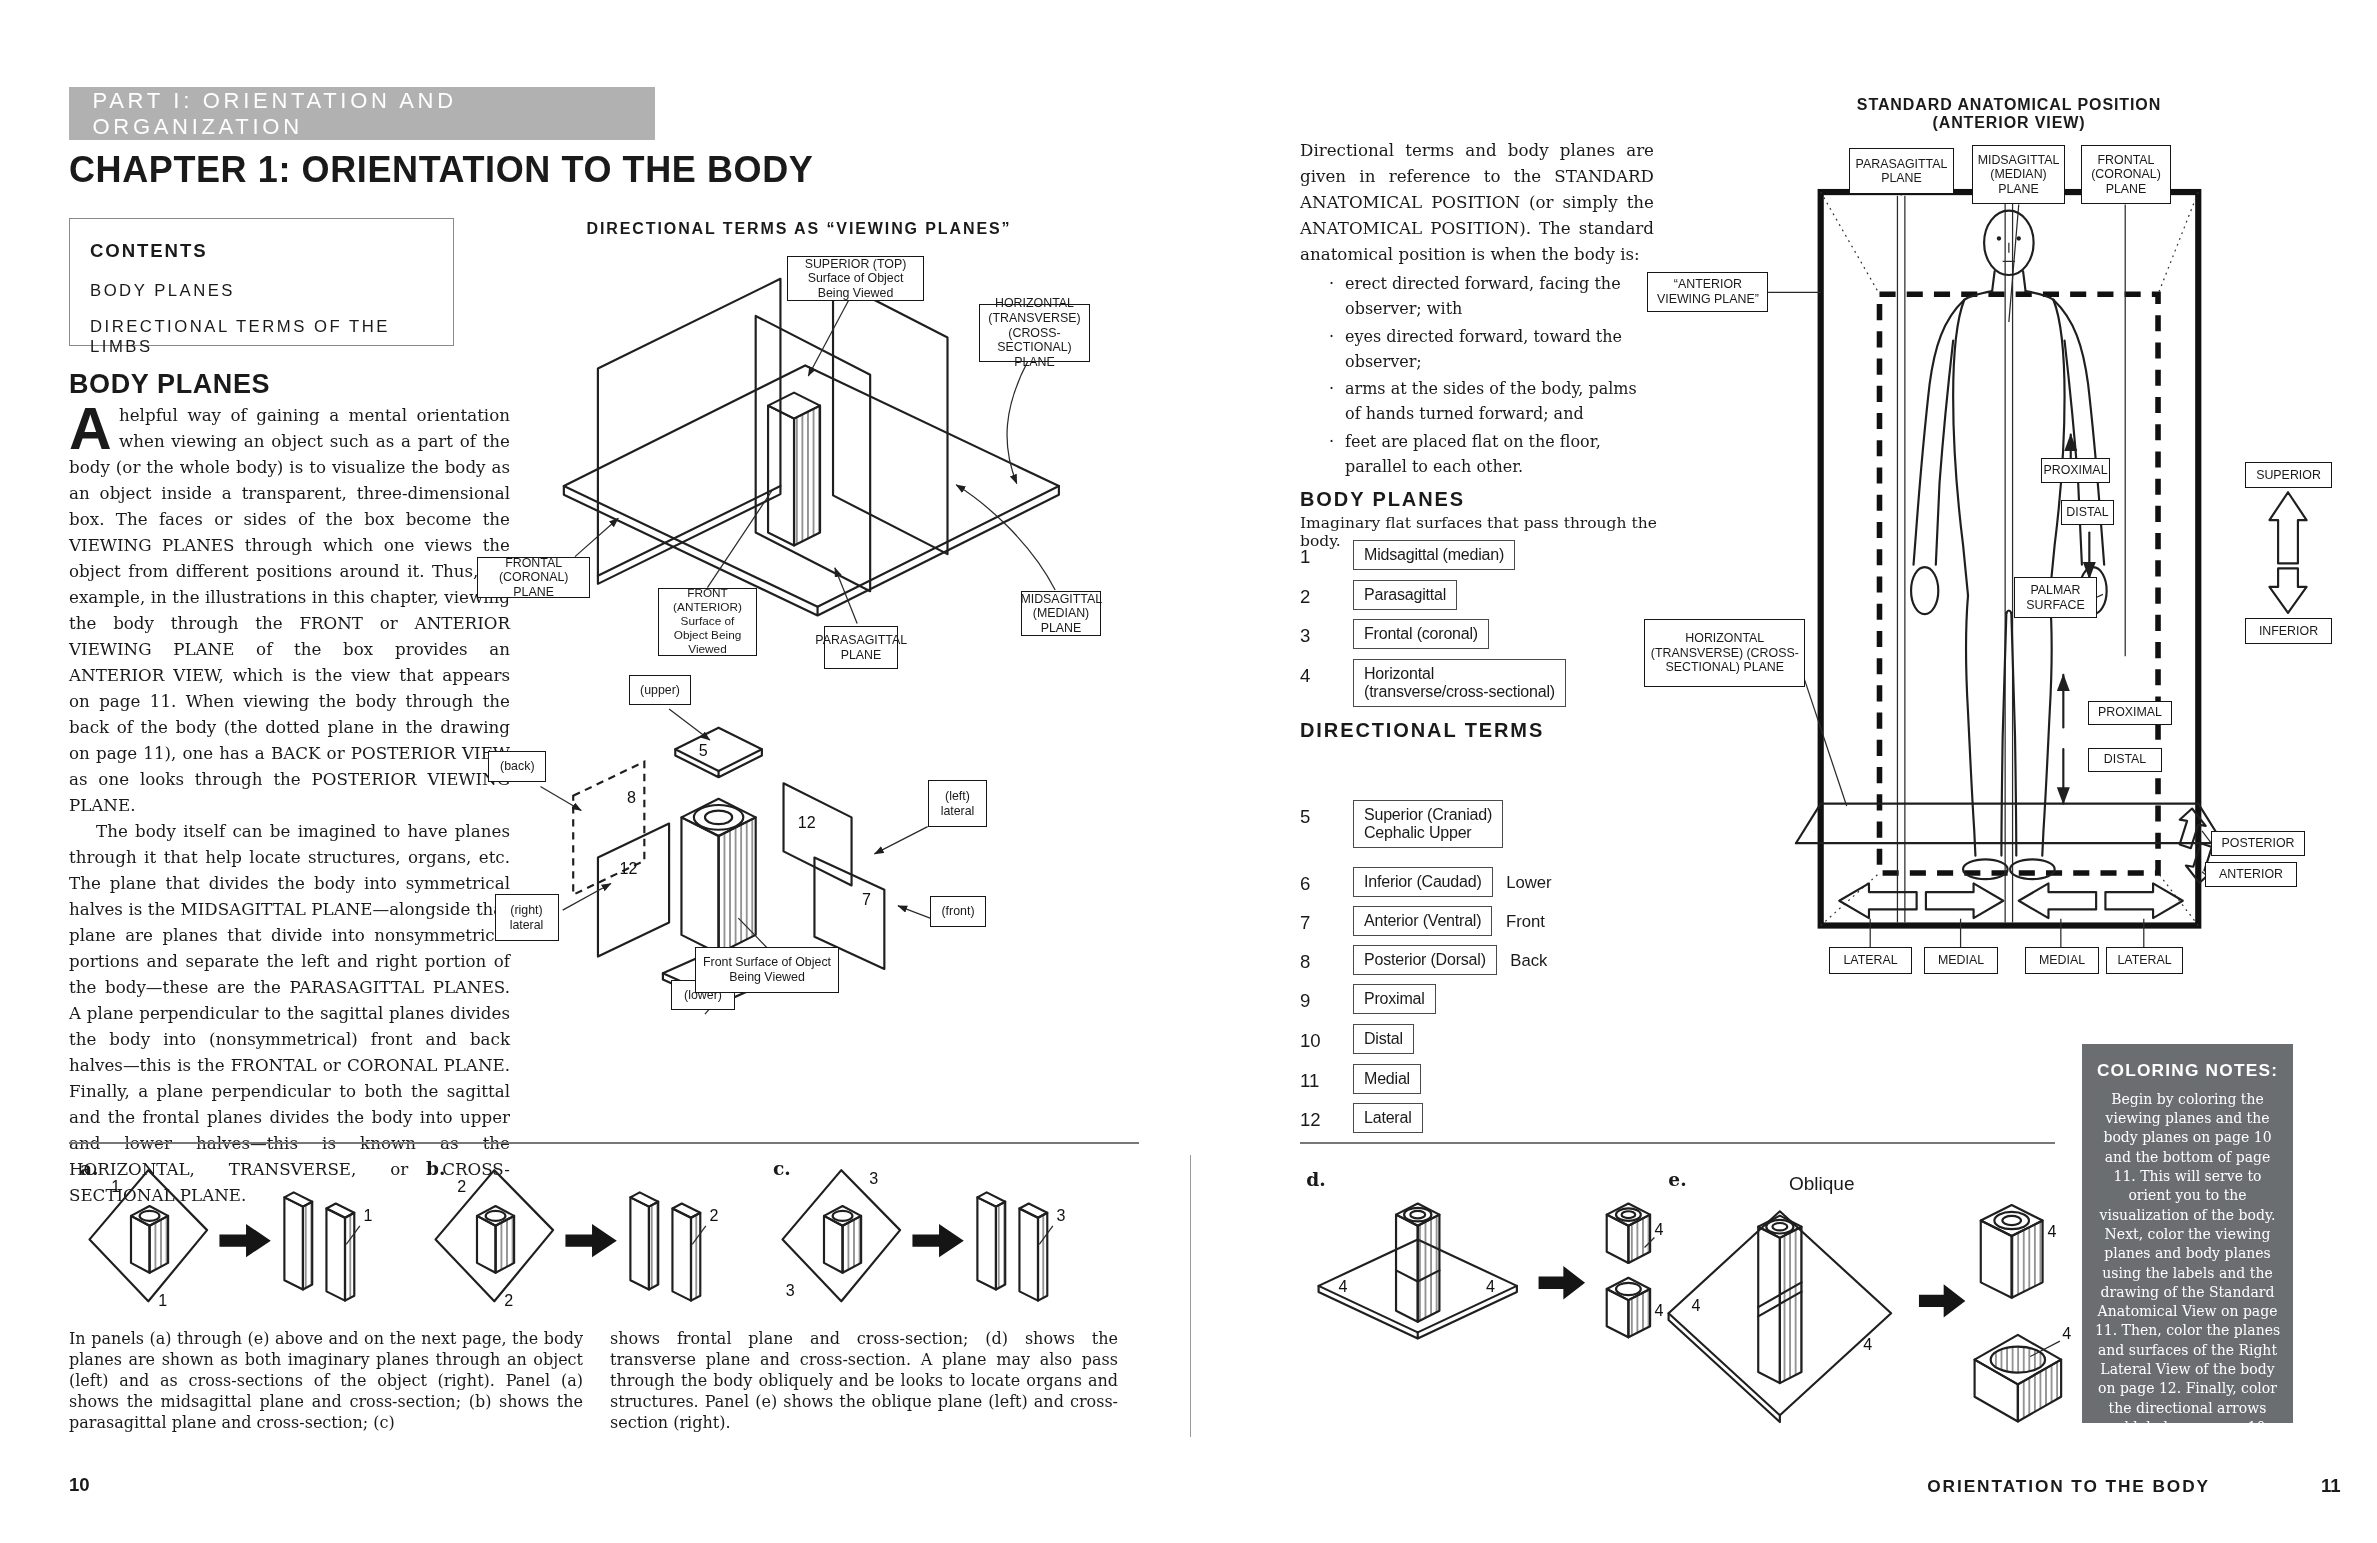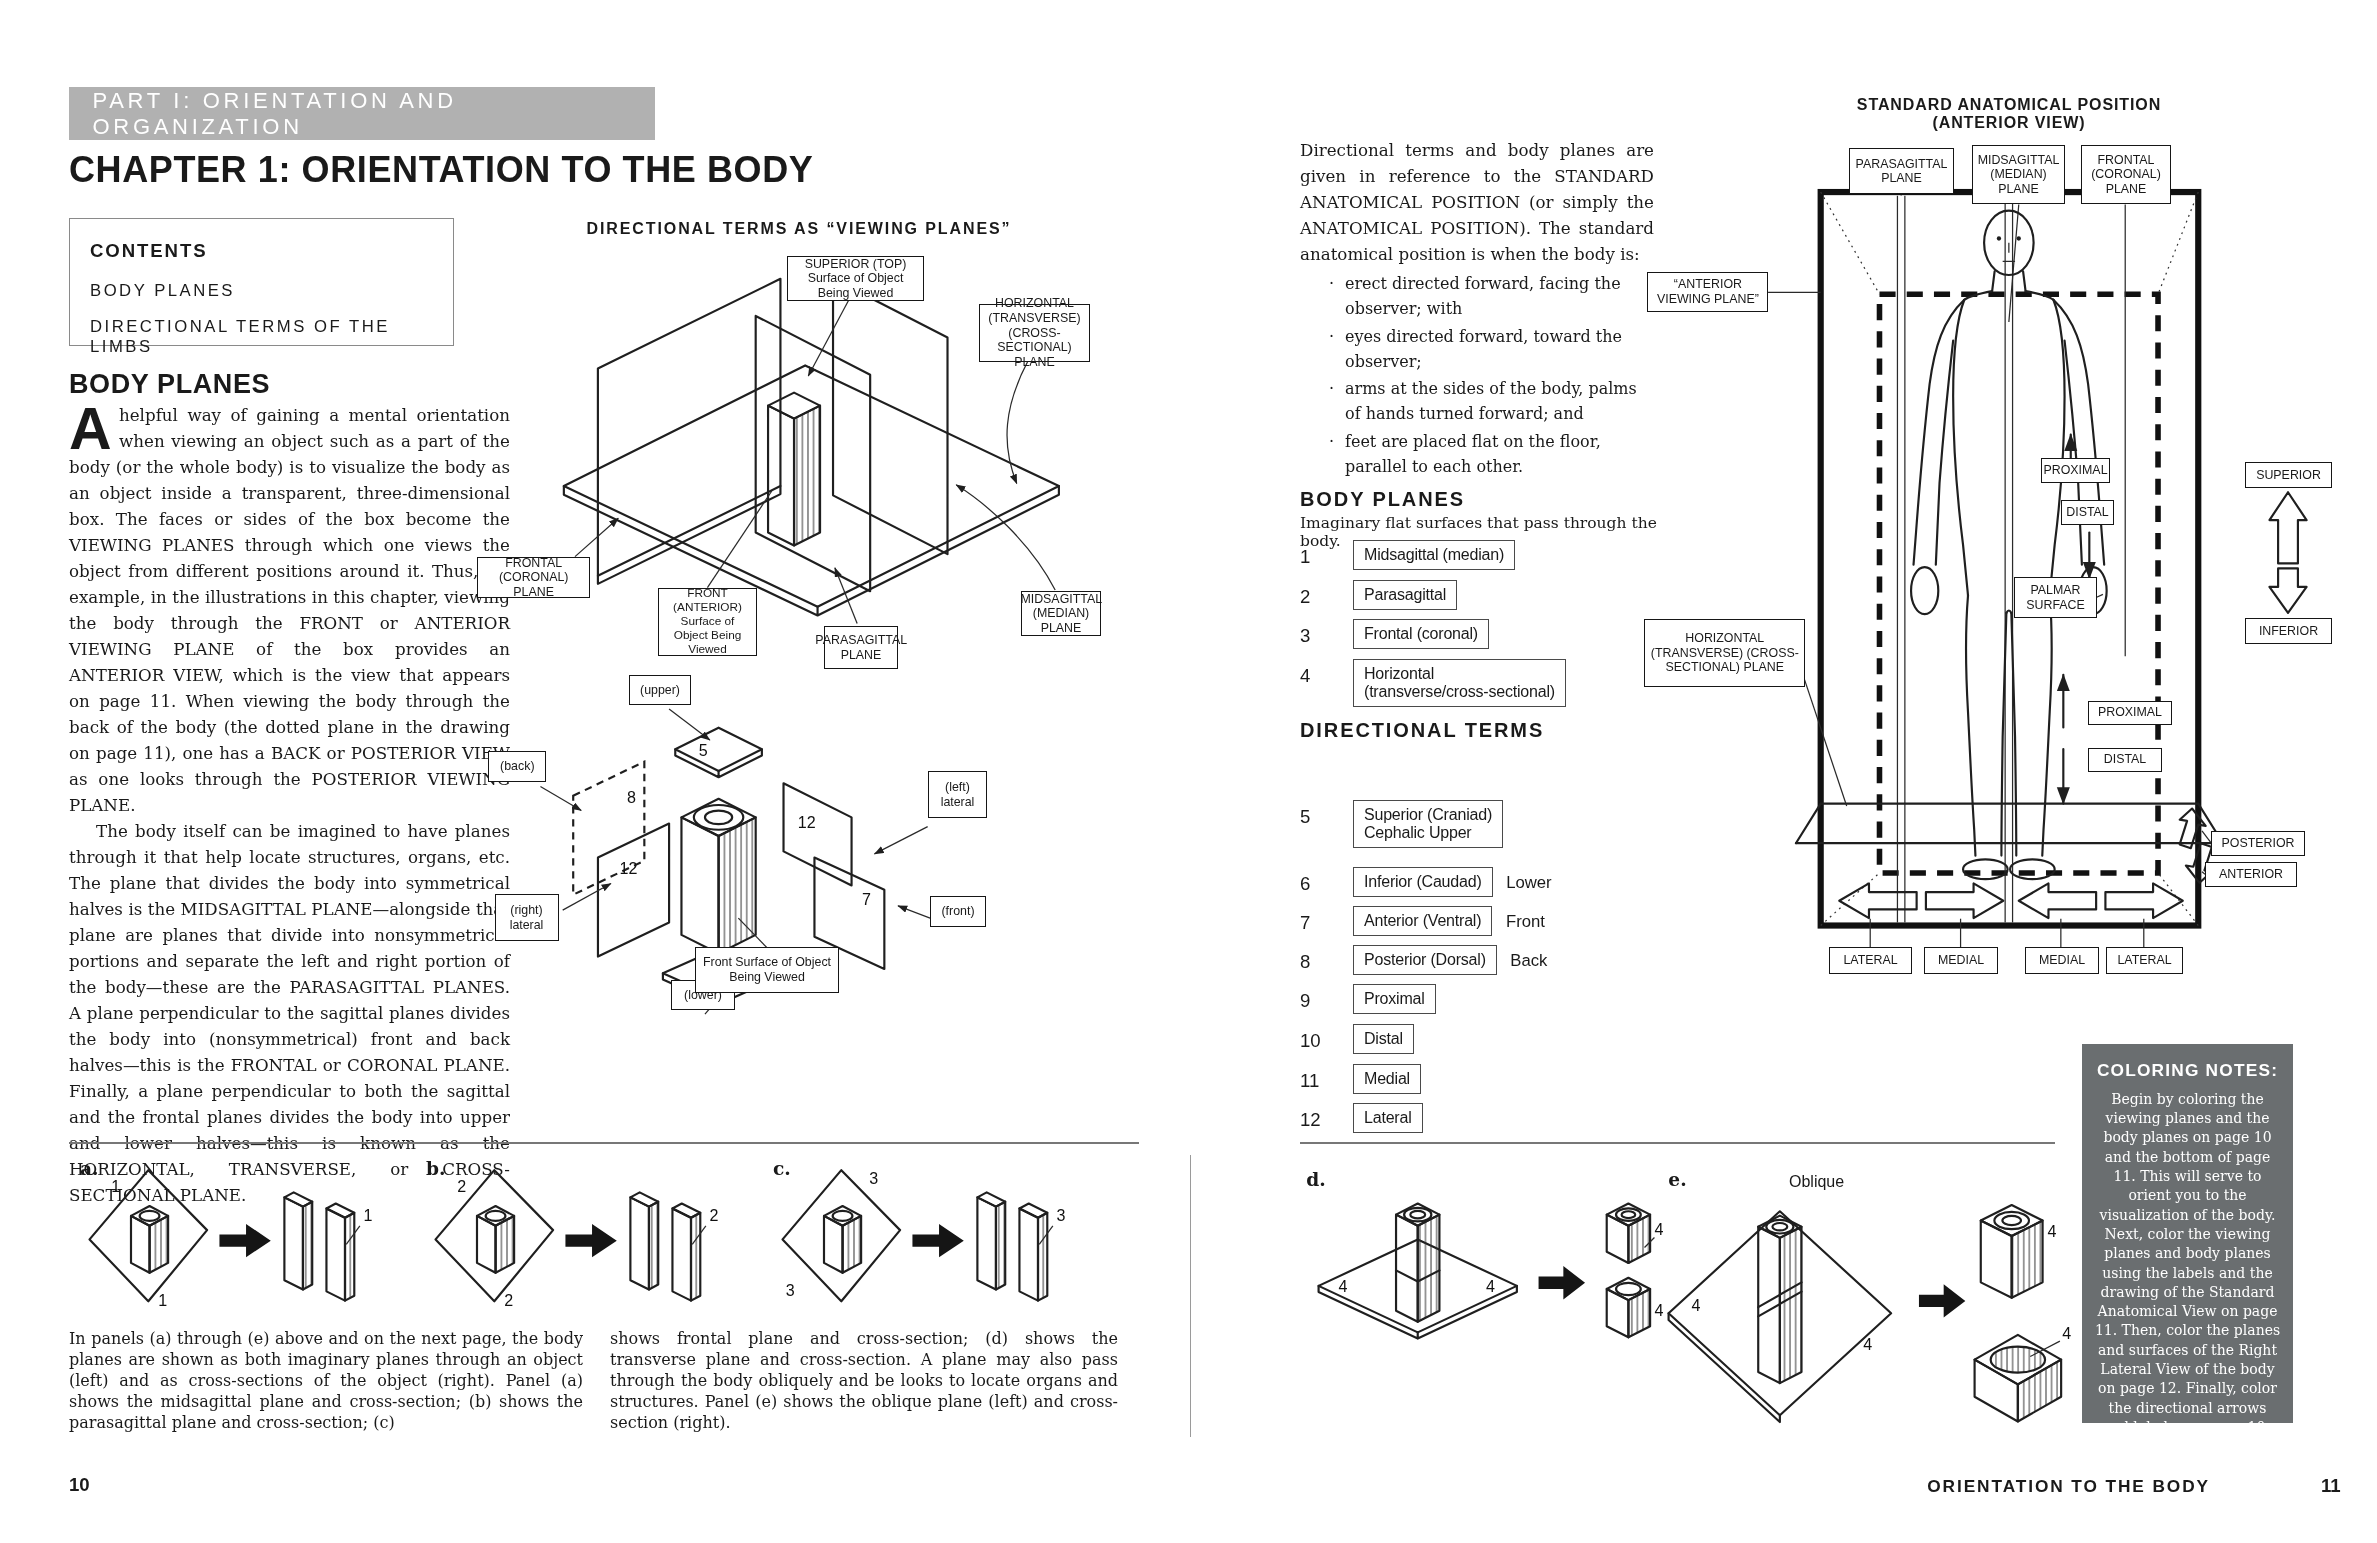--- a/index.html
+++ b/index.html
@@ -42,21 +42,21 @@
   svg{position:absolute;left:0;top:0;overflow:visible;}
   .ln{fill:none;stroke:#1f1f1f;stroke-width:3.5;stroke-linejoin:round;stroke-linecap:round;}
   .thk{fill:none;stroke:#111;stroke-width:10;stroke-linejoin:miter;}
   .thn{fill:none;stroke:#2a2a2a;stroke-width:2;}
   .dsh{fill:none;stroke:#1f1f1f;stroke-width:3.5;stroke-dasharray:12 9;}
   .dshk{fill:none;stroke:#111;stroke-width:9;stroke-dasharray:26 18;}
   .dot3{fill:none;stroke:#333;stroke-width:2;stroke-dasharray:3 7;}
   .hat{fill:url(#h);stroke:#1f1f1f;stroke-width:3.5;stroke-linejoin:round;}
   .fil{fill:#151515;stroke:none;}
   .num{font-family:"Liberation Sans",sans-serif;font-size:26px;fill:#111;}
-  .oblique{font-size:16px;text-align:right;}
+  .oblique{font-size:19px;text-align:right;}
   .panel-label{font-family:"DejaVu Serif",serif;font-size:18.6px;font-weight:700;}
 </style>
 </head>
 <body>
 
 <div id="page">
 
   <div class="abs part-hd" style="left:69px;top:87px;width:562px;height:53px;">
     <span>PART I: ORIENTATION AND ORGANIZATION</span>
   </div>
@@ -150,21 +150,21 @@
 
       <text class="num" x="368" y="136">5</text>
       <text class="num" x="252" y="212">8</text>
       <text class="num" x="528" y="252">12</text>
       <text class="num" x="240" y="326">12</text>
       <text class="num" x="632" y="376">7</text>
       <text class="num" x="380" y="492">6</text>
     </svg>
     <div class="bx" style="left:158px;top:3.1px;width:62px;height:30px;">(upper)</div>
     <div class="bx" style="left:17.3px;top:79px;width:58px;height:31px;">(back)</div>
-    <div class="bx" style="left:457px;top:99px;width:59px;height:47px;">(left) lateral</div>
+    <div class="bx" style="left:457px;top:108px;width:59px;height:47px;">(left) lateral</div>
     <div class="bx" style="left:23.5px;top:222px;width:64px;height:47px;">(right) lateral</div>
     <div class="bx" style="left:459px;top:224px;width:56px;height:31px;">(front)</div>
     <div class="bx" style="left:200px;top:308px;width:64px;height:30px;">(lower)</div>
     <div class="bx" style="left:224px;top:275px;width:144px;height:46px;">Front Surface of Object Being Viewed</div>
   </div>
 
 
   <div class="abs rule" style="left:69px;top:1142px;width:1070px;"></div>
 
   <div class="abs" style="left:80px;top:1153px;width:322px;height:173px;">

